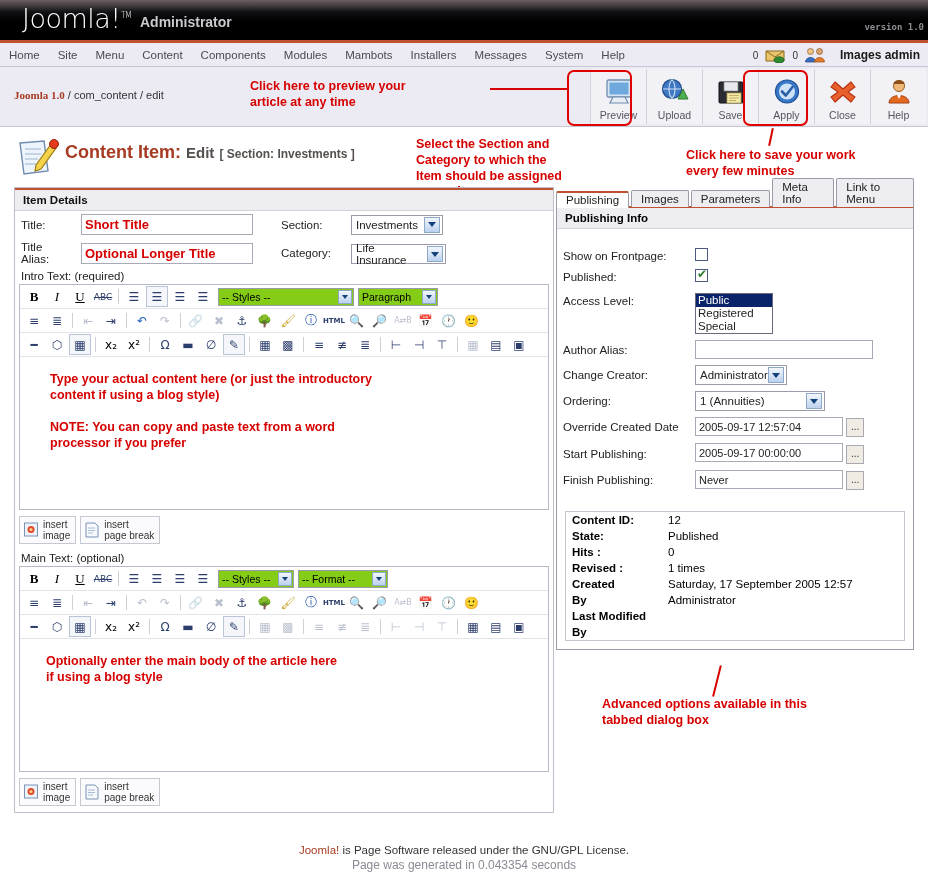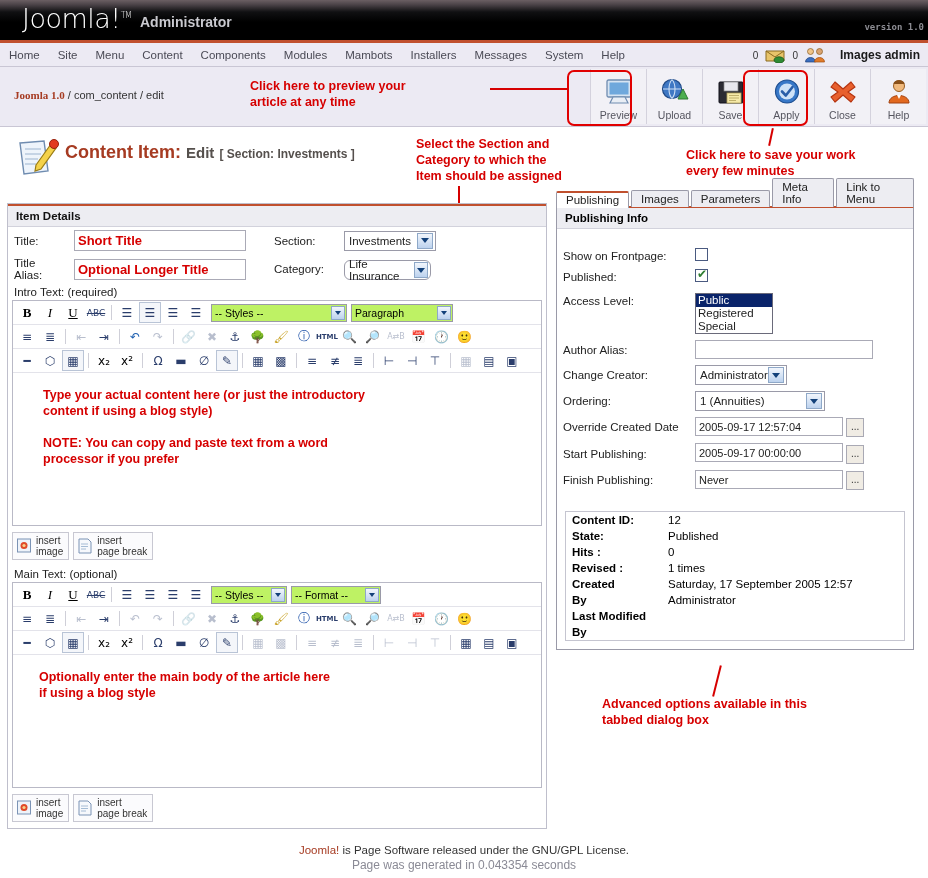--- a/index.html
+++ b/index.html
@@ -93,21 +93,21 @@
   #pagetitle {
     position:absolute; left:65px; top:15px;
     font-size:18px; font-weight:bold; color:#a63b22;
   }
   #pagetitle .sub { font-size:15px; color:#55504d; font-weight:bold; }
   #pagetitle .sect { font-size:12px; color:#55504d; font-weight:bold; }
   #titleicon { position:absolute; left:14px; top:8px; width:46px; height:44px; }
 
   
   #main { position:relative; padding:0 14px; }
-  #leftcol { position:absolute; left:7px; top:0; width:540px;margin-top:16px; }
+  #leftcol { position:absolute; left:14px; top:0; width:540px; }
   #rightcol { position:absolute; left:556px; top:0; width:358px; }
 
   .panel { border:1px solid #bfbfcc; background:#ffffff; }
   .panel-head {
     border-top:2px solid #c0502e;
     background:#ededf2; font-weight:bold; font-size:11.5px;
     padding:4px 8px; color:#111; border-bottom:1px solid #d2d2dc;
   }
 
   table.form { border-collapse:collapse; width:100%; }
@@ -146,21 +146,21 @@
     font-size:12px; color:#2a3d6b; cursor:pointer; font-family:"DejaVu Sans",sans-serif;
   }
   .ticon.dim { opacity:0.33; }
   .ticon.b { font-weight:bold; font-family:"Liberation Serif",serif; font-size:13px; color:#000; }
   .ticon.i { font-style:italic; font-family:"Liberation Serif",serif; font-size:13px; color:#000; }
   .ticon.u { text-decoration:underline; font-family:"Liberation Serif",serif; font-size:13px; color:#000; }
   .ticon.sep { width:7px; cursor:default; }
   .ticon.sep:before { content:""; width:1px; height:15px; background:#cfcfd8; display:block; }
   .ticon.framed { border:1px solid #b9c4d6; background:#f4f6fa; }
   .mini-sel {
-    border:1px solid #9a9aa8; height:18px; background:#bef264; display:inline-flex;
+    border:1px solid #9a9aa8; height:18px; background:#84cc16; display:inline-flex;
     align-items:center; font-size:10.5px; padding-left:3px; margin-left:3px;
   }
   .mini-sel .arrow2 {
     width:14px; height:14px; margin-left:auto; margin-right:1px;
     background:linear-gradient(to bottom,#f2f6fc,#bcd2ee);
     border:1px solid #8ea8c8; display:flex; align-items:center; justify-content:center;
   }
   .mini-sel .arrow2:after {
     content:""; border-left:3.5px solid transparent; border-right:3.5px solid transparent;
     border-top:4.5px solid #13417a; display:block;
@@ -385,21 +385,21 @@
             </div>
           </td>
         </tr>
         <tr>
           <td>Title Alias:</td>
           <td>
             <div class="txtinput redval" style="width:172px; height:21px; line-height:18px;">Optional Longer Title</div>
           </td>
           <td>Category:</td>
           <td>
-            <div class="selbox" style="width:87px;border-radius:6px;">
+            <div class="selbox" style="width:95px;">
               <span>Life Insurance</span>
               <span class="arrow"></span>
             </div>
           </td>
         </tr>
       </tbody>
         </table>
 
       <div class="flabel" style="padding-left:6px;">Intro Text: (required)</div>
 
@@ -411,21 +411,21 @@
           <span class="ticon" style="font-size:9px;text-decoration:line-through;">ABC</span>
           <span class="ticon sep"></span>
           <span class="ticon">☰</span>
           <span class="ticon framed">☰</span>
           <span class="ticon">☰</span>
           <span class="ticon">☰</span>
           <span class="mini-sel" style="width:136px;">
             <span>-- Styles --</span>
             <span class="arrow2"></span>
           </span>
-          <span class="mini-sel" style="width:102px;">
+          <span class="mini-sel" style="width:80px;">
             <span>Paragraph</span>
             <span class="arrow2"></span>
           </span>
         </div>
         <div class="tb-row">
           <span class="ticon">≡</span>
           <span class="ticon">≣</span>
           <span class="ticon sep"></span>
           <span class="ticon dim">⇤</span>
           <span class="ticon">⇥</span>

